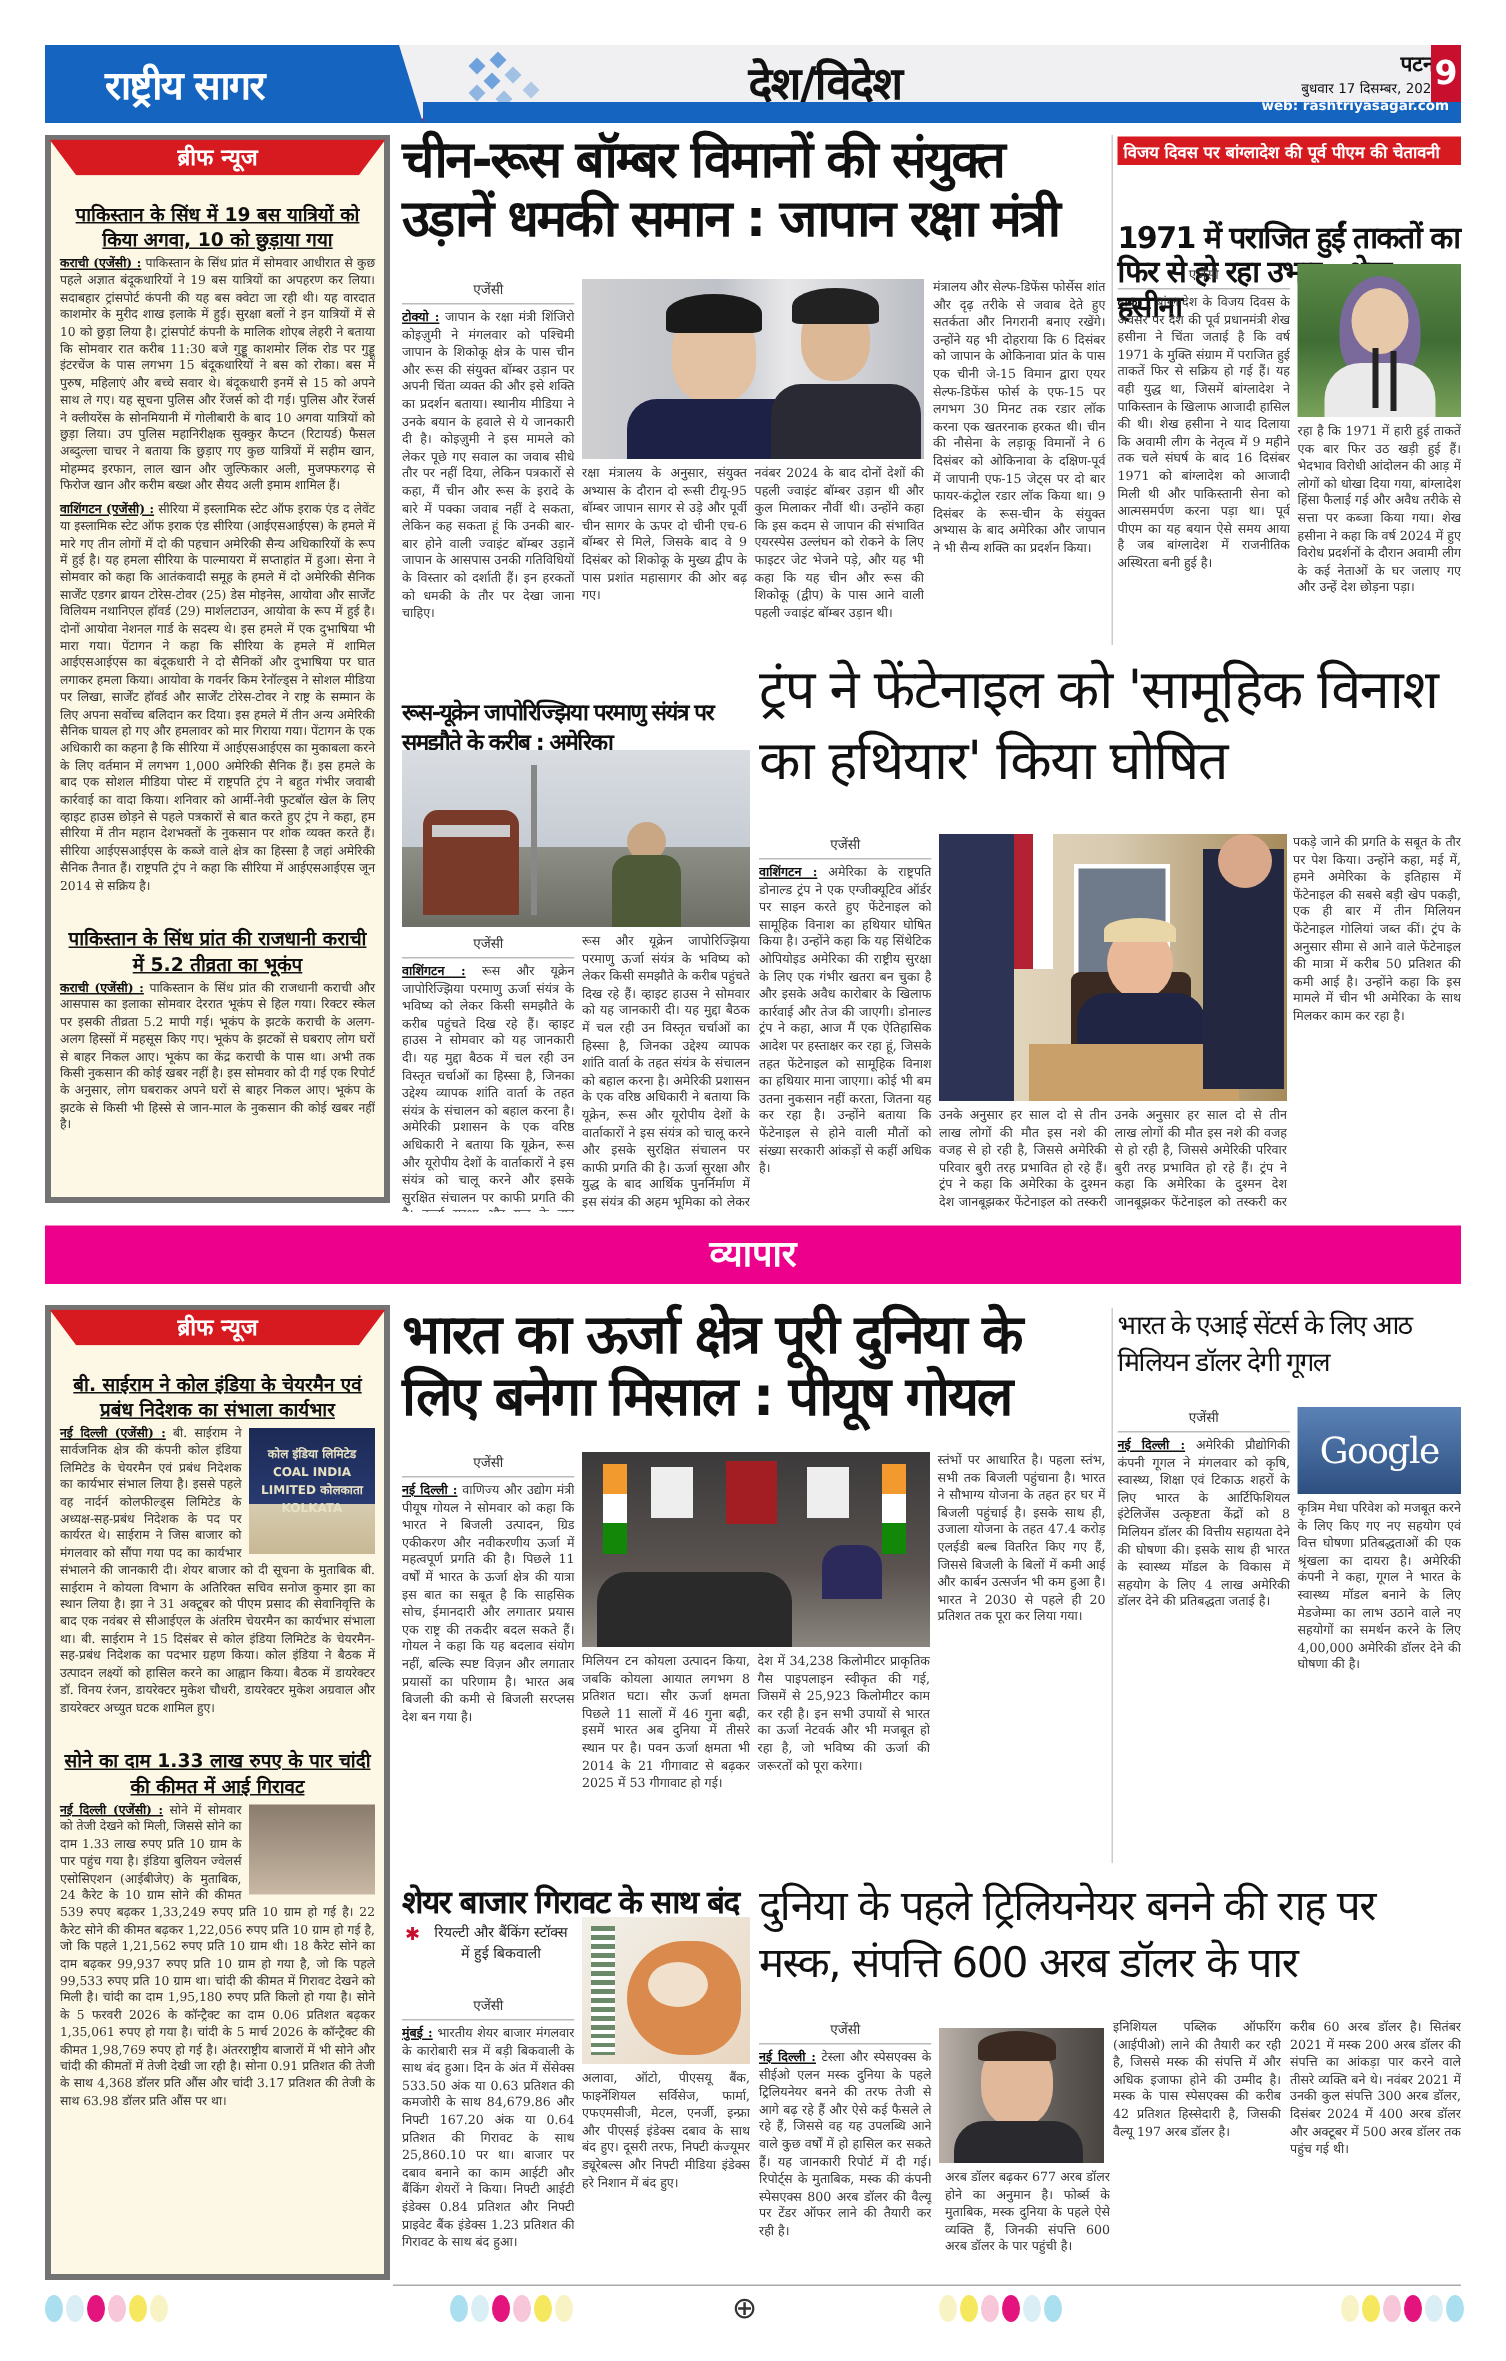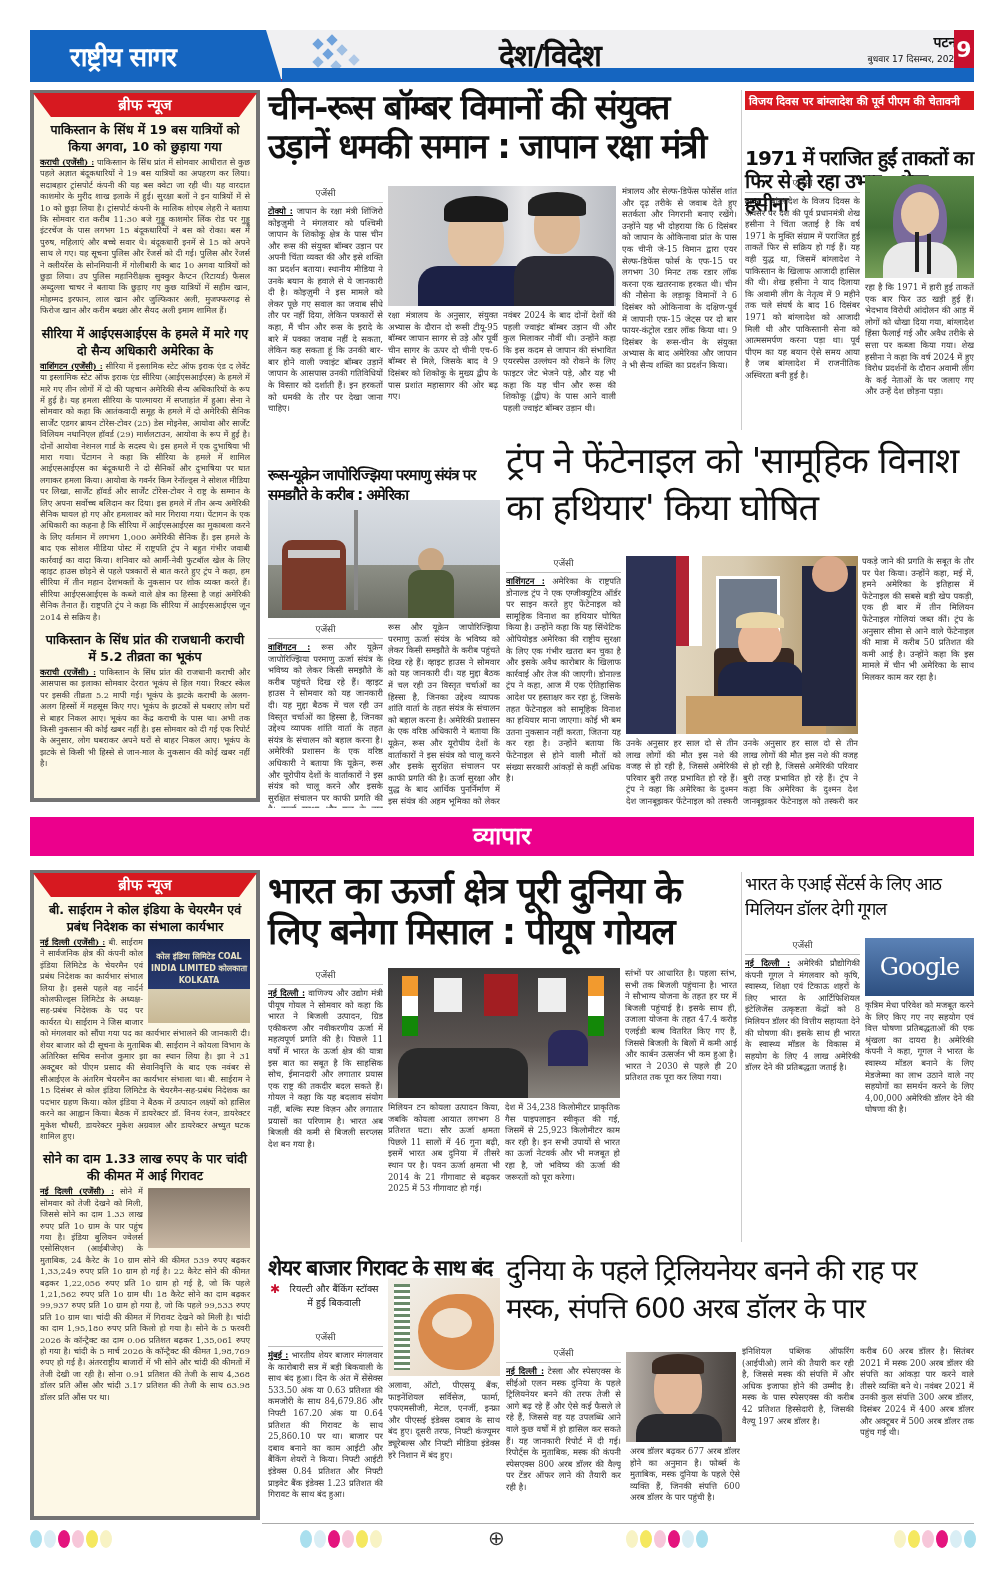--- a/index.html
+++ b/index.html
@@ -11,29 +11,29 @@
   .mast { left: 30px; top: 30px; width: 944px; height: 52px; background: #f0f0f2; border-bottom: 3px solid #c8102e; }
   .mast-logo { left: 0; top: 0; width: 252px; height: 52px; background: #1565c0; clip-path: polygon(0 0, 236px 0, 252px 52px, 0 52px); }
   .mast-logo-text { left: 40px; top: 8px; font: bold 26px "DejaVu Sans", sans-serif; color: #fff; letter-spacing: -1px; }
   .mast-dots { left: 280px; top: 6px; width: 70px; height: 36px; }
   .mast-dots span { position: absolute; width: 8px; height: 8px; background: #4f8fd6; transform: rotate(45deg); opacity: .8; }
   .mast-section { left: 380px; top: 4px; width: 280px; text-align: center; font: bold 30px "DejaVu Sans", sans-serif; color: #111; letter-spacing: -1px; }
   .mast-city { left: 820px; top: 2px; width: 110px; text-align: right; font: bold 14px "DejaVu Sans", sans-serif; color: #111; }
   .mast-date { left: 790px; top: 22px; width: 140px; text-align: right; font: 9px "DejaVu Sans", sans-serif; color: #111; }
   .mast-pageno { left: 924px; top: 0; width: 20px; height: 40px; background: #c8102e; color: #fff; font: bold 22px "DejaVu Sans", sans-serif; text-align: center; line-height: 40px; }
   .mast-webbar { left: 252px; top: 38px; width: 692px; height: 14px; background: #1565c0; }
-  .mast-web { left: 700px; top: 50px; width: 236px; text-align: right; font: bold 9px "DejaVu Sans", sans-serif; color: #fff; line-height: 14px; }
+  .mast-web { left: 700px; top: 34px; width: 236px; text-align: right; font: bold 9px "DejaVu Sans", sans-serif; color: #fff; line-height: 14px; }
 
   
   .brief { left: 30px; width: 230px; background: #fdf8e6; border: 4px solid #737373; }
   .brief-banner { height: 24px; background: #d71920; color: #fff; font: bold 15px "DejaVu Sans", sans-serif; text-align: center; line-height: 24px; clip-path: polygon(0 0, 100% 0, 92% 100%, 8% 100%); margin: -1px -1px 0 -1px; }
-  .brief-head { font: bold 12.5px "DejaVu Sans", sans-serif; color: #111; text-align: center; line-height: 17px; padding: 4px 6px 2px; }
+  .brief-head { font: bold 12.5px "DejaVu Sans", sans-serif; color: #111; text-align: center; line-height: 17px; padding: 17px 6px 2px; text-decoration: underline; }
   .brief-body { font: 8.2px "DejaVu Serif", serif; color: #333; line-height: 11.4px; text-align: justify; padding: 0 6px 4px; }
   .dateline { font-weight: bold; color: #111; text-decoration: underline; }
-  .brief-img { float: right; width: 102px; height: 84px; margin: 2px 0 2px 5px; background: linear-gradient(#1c2a55, #283a70 60%, #d7ccb0 60%, #c8b894); position: relative; }
+  .brief-img { float: right; width: 84px; height: 84px; margin: 2px 0 2px 5px; background: linear-gradient(#1c2a55, #283a70 60%, #d7ccb0 60%, #c8b894); position: relative; }
 
   
   .headline { font-family: "DejaVu Sans", sans-serif; font-weight: bold; color: #111; letter-spacing: -1.5px; line-height: 1.15; }
   .agency { font: 9px "DejaVu Serif", serif; text-align: center; color: #333; border-bottom: 1px solid #bbb; padding-bottom: 3px; margin-bottom: 3px; }
   .body-text { font: 8.4px "DejaVu Serif", serif; color: #333; line-height: 11.6px; text-align: justify; }
   .photo { background: #888; overflow: hidden; }
   .vline { background: #ccc; width: 1px; }
 
   
   .section-band { left: 30px; top: 817px; width: 944px; height: 39px; background: #ec008c; color: #fff; font: bold 24px "DejaVu Sans", sans-serif; text-align: center; line-height: 39px; }
@@ -65,21 +65,20 @@
   <div class="abs mast-web">web: rashtriyasagar.com</div>
 </div>
 
 <div class="abs brief" style="top:90px;height:712px;">
   <div class="brief-banner">ब्रीफ न्यूज</div>
   <div>
     <div class="brief-head">पाकिस्तान के सिंध में 19 बस यात्रियों को किया अगवा, 10 को छुड़ाया गया</div>
     <div class="brief-body"><span class="dateline">कराची (एजेंसी) :</span> <span>पाकिस्तान के सिंध प्रांत में सोमवार आधीरात से कुछ पहले अज्ञात बंदूकधारियों ने 19 बस यात्रियों का अपहरण कर लिया। सदाबहार ट्रांसपोर्ट कंपनी की यह बस क्वेटा जा रही थी। यह वारदात काशमोर के मुरीद शाख इलाके में हुई। सुरक्षा बलों ने इन यात्रियों में से 10 को छुड़ा लिया है। ट्रांसपोर्ट कंपनी के मालिक शोएब लेहरी ने बताया कि सोमवार रात करीब 11:30 बजे गुड्डू काशमोर लिंक रोड पर गुड्डू इंटरचेंज के पास लगभग 15 बंदूकधारियों ने बस को रोका। बस में पुरुष, महिलाएं और बच्चे सवार थे। बंदूकधारी इनमें से 15 को अपने साथ ले गए। यह सूचना पुलिस और रेंजर्स को दी गई। पुलिस और रेंजर्स ने क्लीयरेंस के सोनमियानी में गोलीबारी के बाद 10 अगवा यात्रियों को छुड़ा लिया। उप पुलिस महानिरीक्षक सुक्कुर कैप्टन (रिटायर्ड) फैसल अब्दुल्ला चाचर ने बताया कि छुड़ाए गए कुछ यात्रियों में सहीम खान, मोहम्मद इरफान, लाल खान और जुल्फिकार अली, मुजफ्फरगढ़ से फिरोज खान और करीम बख्श और सैयद अली इमाम शामिल हैं।</span></div>
   </div>
   <div>
-    <div class="brief-head">सीरिया में आईएसआईएस के हमले में मारे गए दो सैन्य अधिकारी अमेरिका के</div>
     <div class="brief-body"><span class="dateline">वाशिंगटन (एजेंसी) :</span> <span>सीरिया में इस्लामिक स्टेट ऑफ इराक एंड द लेवेंट या इस्लामिक स्टेट ऑफ इराक एंड सीरिया (आईएसआईएस) के हमले में मारे गए तीन लोगों में दो की पहचान अमेरिकी सैन्य अधिकारियों के रूप में हुई है। यह हमला सीरिया के पाल्मायरा में सप्ताहांत में हुआ। सेना ने सोमवार को कहा कि आतंकवादी समूह के हमले में दो अमेरिकी सैनिक सार्जेंट एडगर ब्रायन टोरेस-टोवर (25) डेस मोइनेस, आयोवा और सार्जेंट विलियम नथानिएल हॉवर्ड (29) मार्शलटाउन, आयोवा के रूप में हुई है। दोनों आयोवा नेशनल गार्ड के सदस्य थे। इस हमले में एक दुभाषिया भी मारा गया। पेंटागन ने कहा कि सीरिया के हमले में शामिल आईएसआईएस का बंदूकधारी ने दो सैनिकों और दुभाषिया पर घात लगाकर हमला किया। आयोवा के गवर्नर किम रेनॉल्ड्स ने सोशल मीडिया पर लिखा, सार्जेंट हॉवर्ड और सार्जेंट टोरेस-टोवर ने राष्ट्र के सम्मान के लिए अपना सर्वोच्च बलिदान कर दिया। इस हमले में तीन अन्य अमेरिकी सैनिक घायल हो गए और हमलावर को मार गिराया गया। पेंटागन के एक अधिकारी का कहना है कि सीरिया में आईएसआईएस का मुकाबला करने के लिए वर्तमान में लगभग 1,000 अमेरिकी सैनिक हैं। इस हमले के बाद एक सोशल मीडिया पोस्ट में राष्ट्रपति ट्रंप ने बहुत गंभीर जवाबी कार्रवाई का वादा किया। शनिवार को आर्मी-नेवी फुटबॉल खेल के लिए व्हाइट हाउस छोड़ने से पहले पत्रकारों से बात करते हुए ट्रंप ने कहा, हम सीरिया में तीन महान देशभक्तों के नुकसान पर शोक व्यक्त करते हैं। सीरिया आईएसआईएस के कब्जे वाले क्षेत्र का हिस्सा है जहां अमेरिकी सैनिक तैनात हैं। राष्ट्रपति ट्रंप ने कहा कि सीरिया में आईएसआईएस जून 2014 से सक्रिय है।</span></div>
   </div>
   <div>
     <div class="brief-head">पाकिस्तान के सिंध प्रांत की राजधानी कराची में 5.2 तीव्रता का भूकंप</div>
     <div class="brief-body"><span class="dateline">कराची (एजेंसी) :</span> <span>पाकिस्तान के सिंध प्रांत की राजधानी कराची और आसपास का इलाका सोमवार देररात भूकंप से हिल गया। रिक्टर स्केल पर इसकी तीव्रता 5.2 मापी गई। भूकंप के झटके कराची के अलग-अलग हिस्सों में महसूस किए गए। भूकंप के झटकों से घबराए लोग घरों से बाहर निकल आए। भूकंप का केंद्र कराची के पास था। अभी तक किसी नुकसान की कोई खबर नहीं है। इस सोमवार को दी गई एक रिपोर्ट के अनुसार, लोग घबराकर अपने घरों से बाहर निकल आए। भूकंप के झटके से किसी भी हिस्से से जान-माल के नुकसान की कोई खबर नहीं है।</span></div>
   </div>
 </div>
 
 <div class="abs headline" style="left:268px;top:88px;width:470px;font-size:34px;">चीन-रूस बॉम्बर विमानों की संयुक्त उड़ानें धमकी समान : जापान रक्षा मंत्री</div>
 <div class="abs" style="left:268px;top:186px;width:115px;height:240px;overflow:hidden;">

